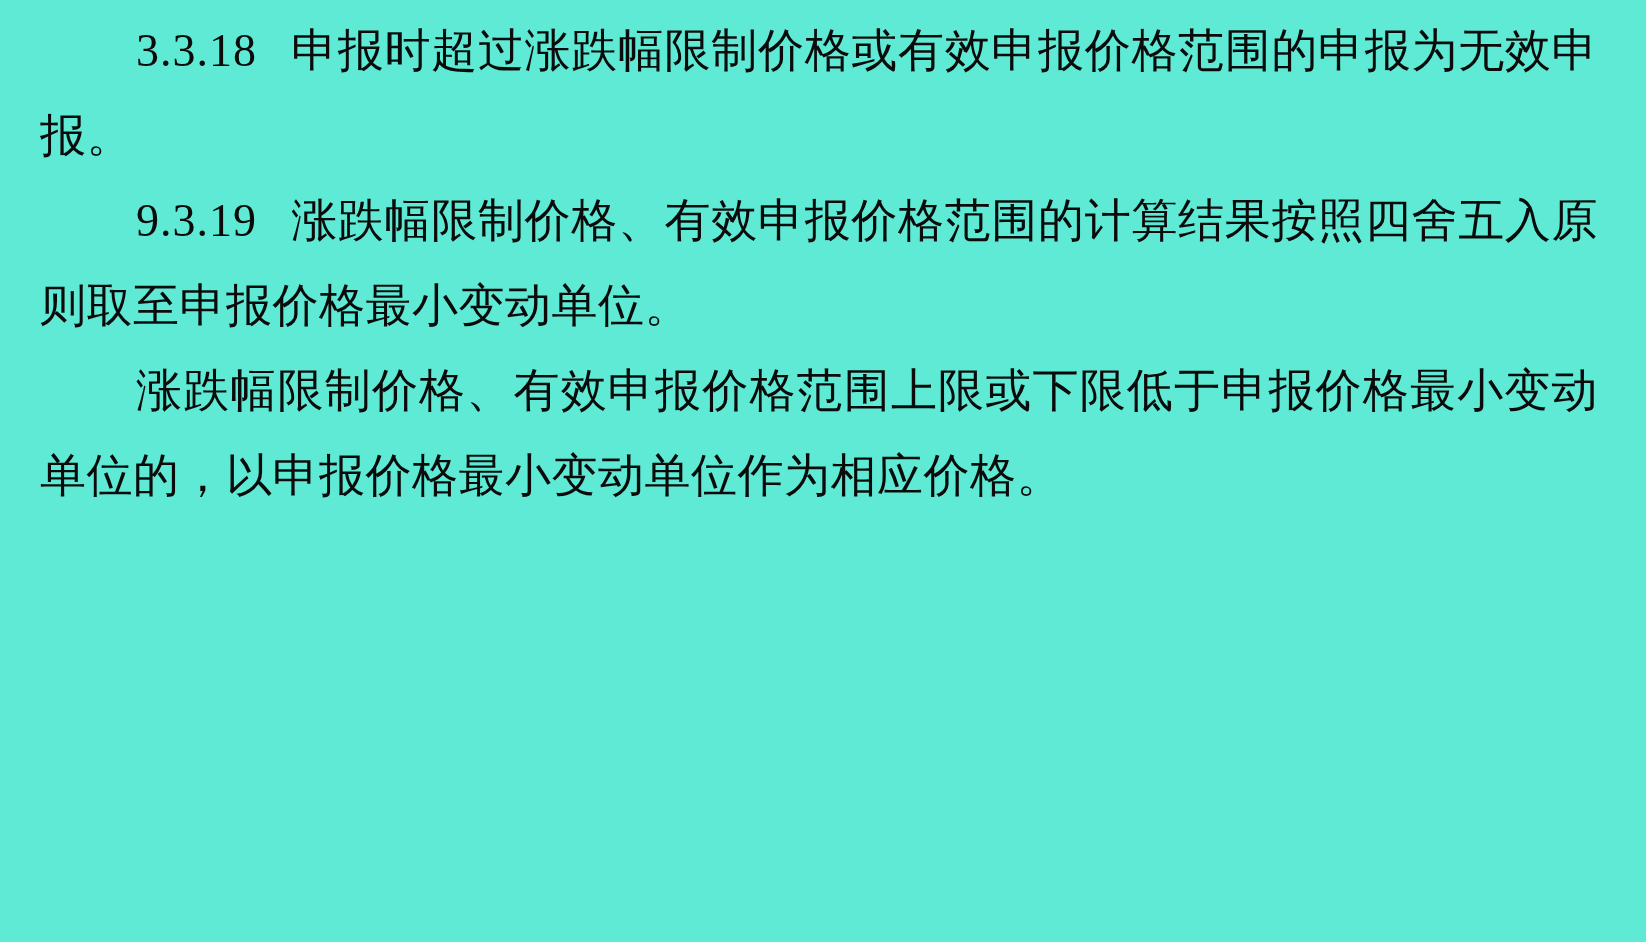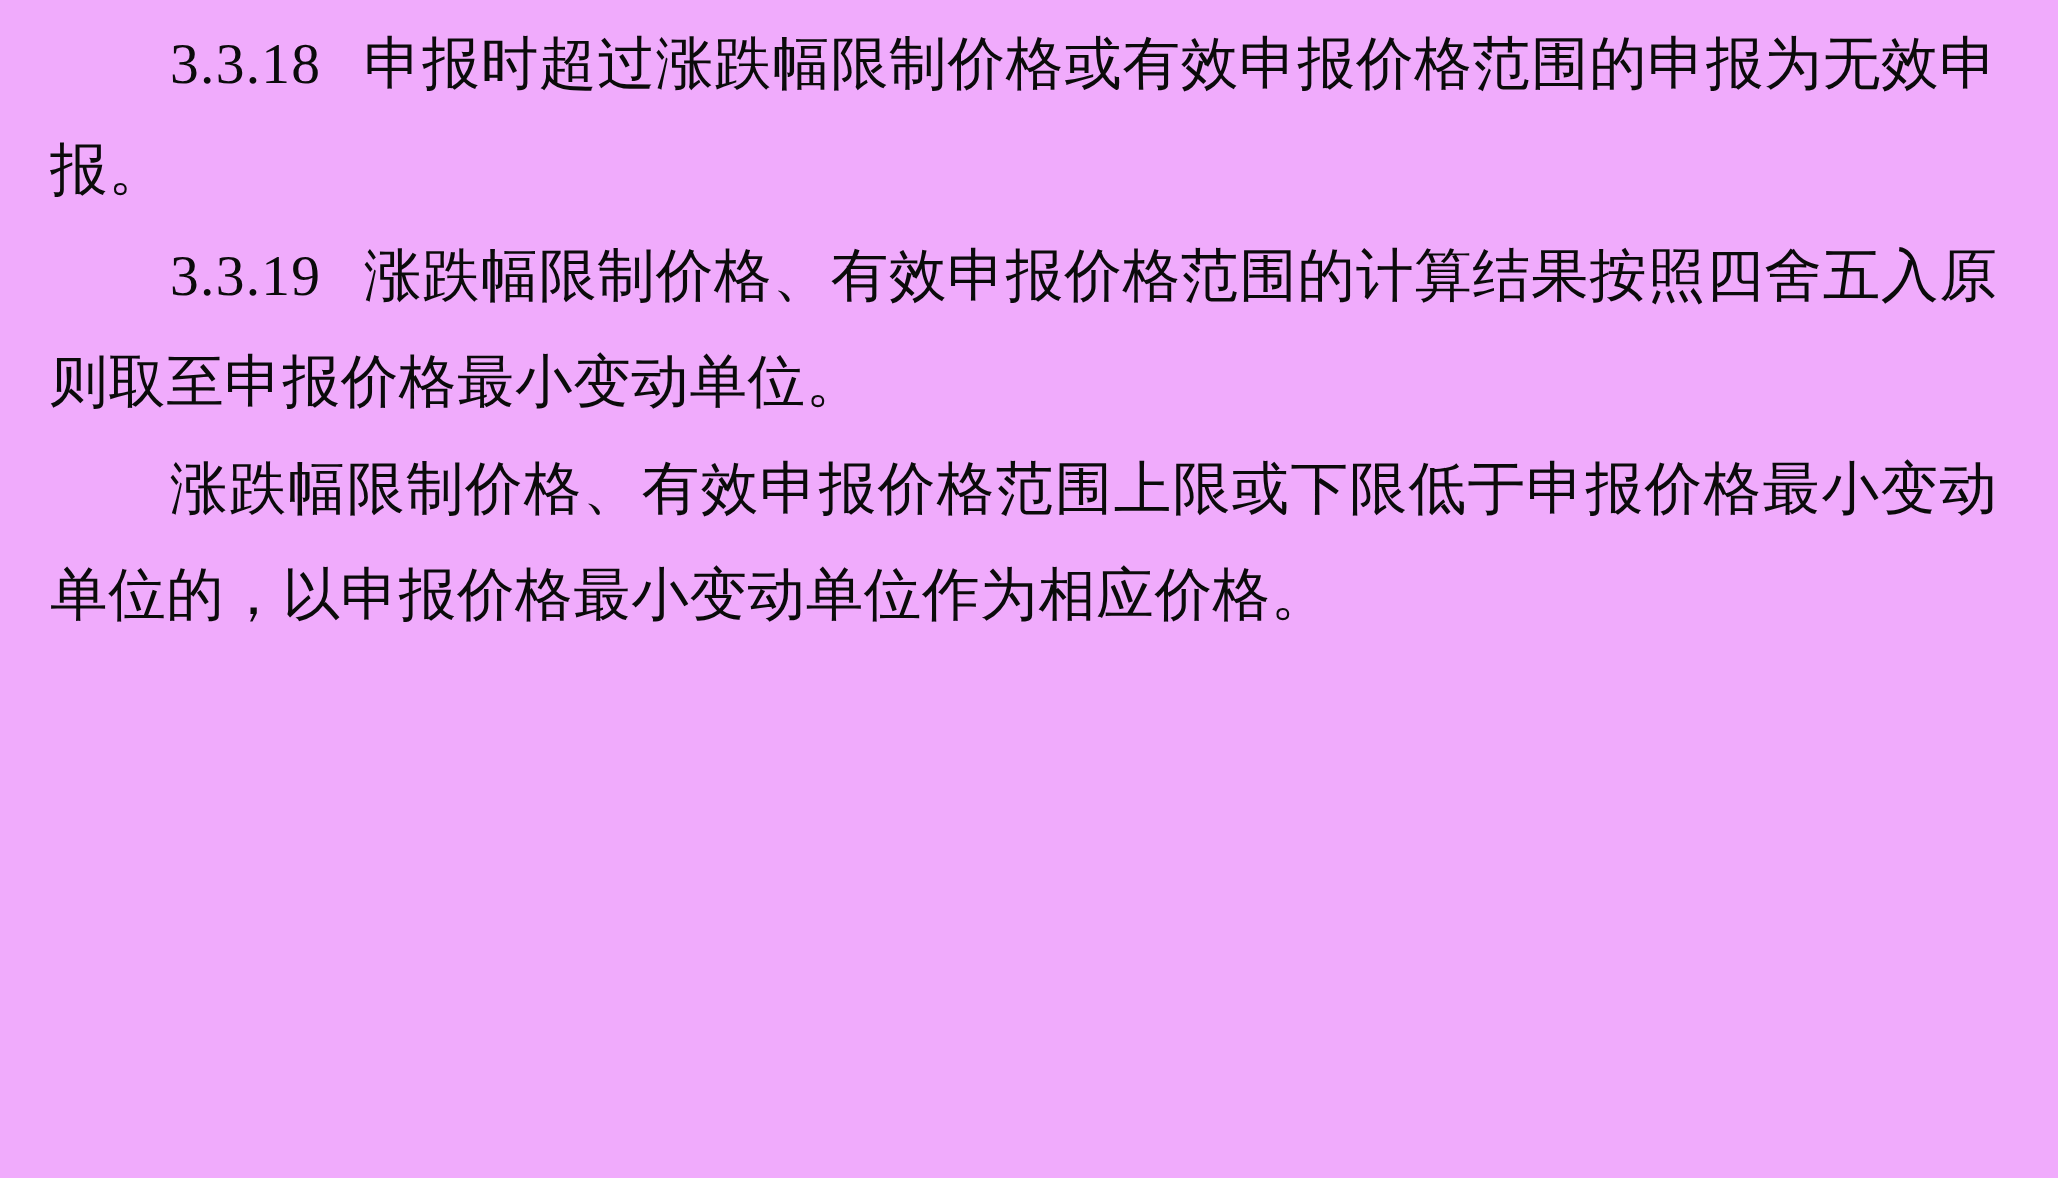--- a/index.html
+++ b/index.html
@@ -12,21 +12,21 @@
     height: 942px;
     overflow: hidden;
     font-family: "Liberation Serif", "DejaVu Serif", serif;
     color: #000000;
   }
   .page {
     box-sizing: border-box;
     width: 1646px;
     height: 942px;
     padding: 8px 48px 0 40px;
-    background: #f0abfc;
+    background: #5eead4;
   }
   .doc-body {
     display: block;
   }
   .para {
     margin: 0 0 0 0;
     font-size: 46px;
     line-height: 85px;
     letter-spacing: 0.5px;
     text-align: justify;
@@ -46,19 +46,19 @@
   }
 </style>
 </head>
 <body>
 
 <div class="page">
   <div class="doc-body">
 
     <p class="para"><span class="num">3.3.18</span><span class="gap"></span><span>申报时超过涨跌幅限制价格或有效申报价格范围的申报为无效申报。</span></p>
 
-    <p class="para"><span class="num">3.3.19</span><span class="gap"></span><span>涨跌幅限制价格、有效申报价格范围的计算结果按照四舍五入原则取至申报价格最小变动单位。</span></p>
+    <p class="para"><span class="num">9.3.19</span><span class="gap"></span><span>涨跌幅限制价格、有效申报价格范围的计算结果按照四舍五入原则取至申报价格最小变动单位。</span></p>
 
 
     <p class="para"><span>涨跌幅限制价格、有效申报价格范围上限或下限低于申报价格最小变动单位的，以申报价格最小变动单位作为相应价格。</span></p>
 
   </div>
 </div>
 
 </body></html>

